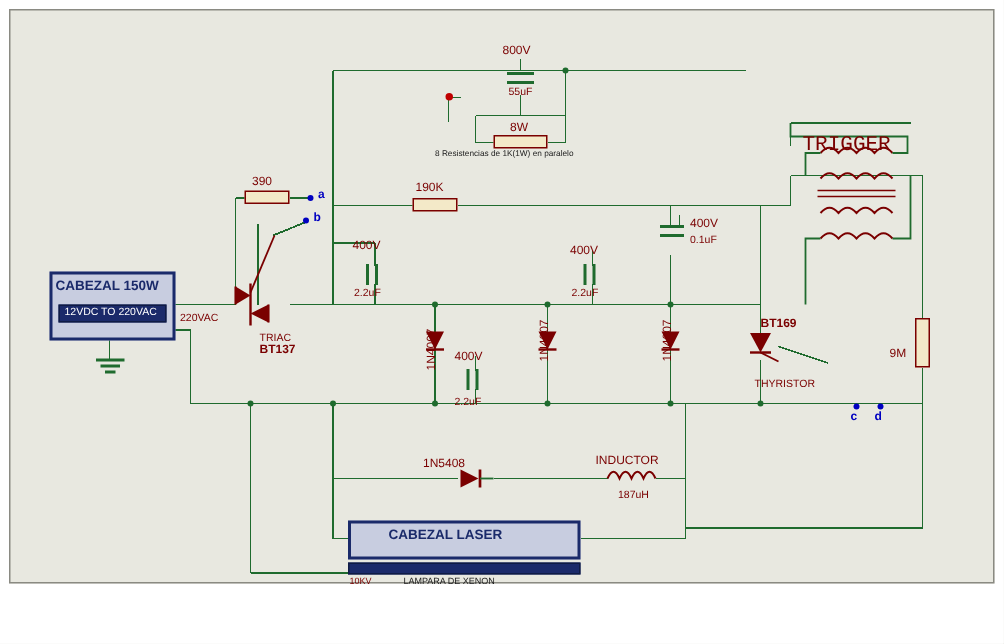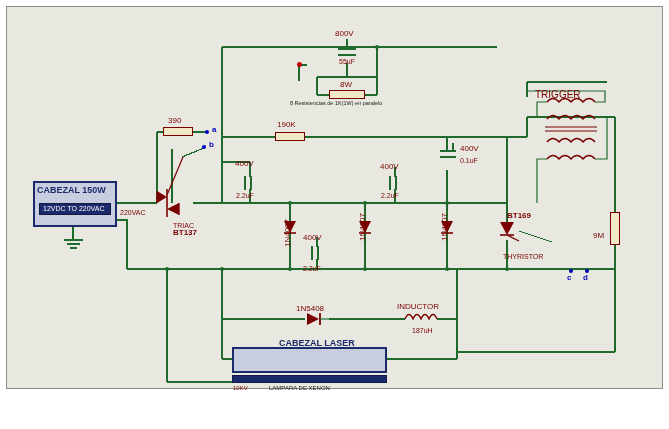--- a/index.html
+++ b/index.html
@@ -238,21 +238,21 @@
     <div class="lbl" style="left:166px;top:221px;font-weight:bold;">BT137</div>
     <div class="lbl-dark" style="left:166px;top:215px;color:#7a0000;">TRIAC</div>
 
     <div class="lbl" style="left:500px;top:204px;font-weight:bold;">BT169</div>
     <div class="lbl-dark" style="left:496px;top:246px;color:#7a0000;">THYRISTOR</div>
 
     <div class="lbl" style="left:276px;top:212px;writing-mode:vertical-rl;transform:rotate(180deg);">1N4007</div>
     <div class="lbl" style="left:351px;top:206px;writing-mode:vertical-rl;transform:rotate(180deg);">1N4007</div>
     <div class="lbl" style="left:433px;top:206px;writing-mode:vertical-rl;transform:rotate(180deg);">1N4007</div>
 
-    <div class="lbl" style="left:289px;top:297px;text-align:center;">1N5408</div>
+    <div class="lbl" style="left:275px;top:297px;text-align:center;">1N5408</div>
     <div class="lbl" style="left:390px;top:295px;">INDUCTOR</div>
     <div class="lbl-dark" style="left:405px;top:320px;color:#7a0000;">187uH</div>
 
     <div class="lbl" style="left:328px;top:22px;">800V</div>
     <div class="lbl-dark" style="left:332px;top:51px;color:#7a0000;">55uF</div>
 
     <div class="lbl" style="left:228px;top:152px;">400V</div>
     <div class="lbl-dark" style="left:229px;top:185px;color:#7a0000;">2.2uF</div>
 
     <div class="lbl" style="left:373px;top:155px;">400V</div>
@@ -260,25 +260,25 @@
 
     <div class="lbl" style="left:296px;top:226px;">400V</div>
     <div class="lbl-dark" style="left:296px;top:258px;color:#7a0000;">2.2uF</div>
 
     <div class="lbl" style="left:453px;top:137px;">400V</div>
     <div class="lbl-dark" style="left:453px;top:150px;color:#7a0000;">0.1uF</div>
 
     <div class="lbl" style="left:333px;top:73px;">8W</div>
     <div class="lbl-dark" style="left:283px;top:93px;font-size:5.5px;color:#202020;">8 Resistencias de 1K(1W) en paralelo</div>
 
-    <div class="lbl" style="left:528px;top:82px;font-size:10px;">TRIGGER</div>
+    <div class="lbl" style="left:528px;top:82px;font-size:14px;font-family:Liberation Mono, monospace;">TRIGGER</div>
 
     <div class="lbl-blue" style="left:205px;top:118px;">a</div>
     <div class="lbl-blue" style="left:202px;top:133px;">b</div>
     <div class="lbl-blue" style="left:560px;top:266px;">c</div>
     <div class="lbl-blue" style="left:576px;top:266px;">d</div>
 
-    <div class="lbl-dark" style="left:252px;top:331px;font-size:9px;color:#1a2a6a;font-weight:bold;margin-left:20px;">CABEZAL LASER</div>
+    <div class="lbl-dark" style="left:252px;top:344px;font-size:9px;color:#1a2a6a;font-weight:bold;">CABEZAL LASER</div>
     <div class="lbl-dark" style="left:262px;top:378px;font-size:6px;color:#202020;">LAMPARA DE XENON</div>
     <div class="lbl" style="left:226px;top:378px;font-size:6px;">10KV</div>
   </div>
 
 </div>
 
 </body></html>

